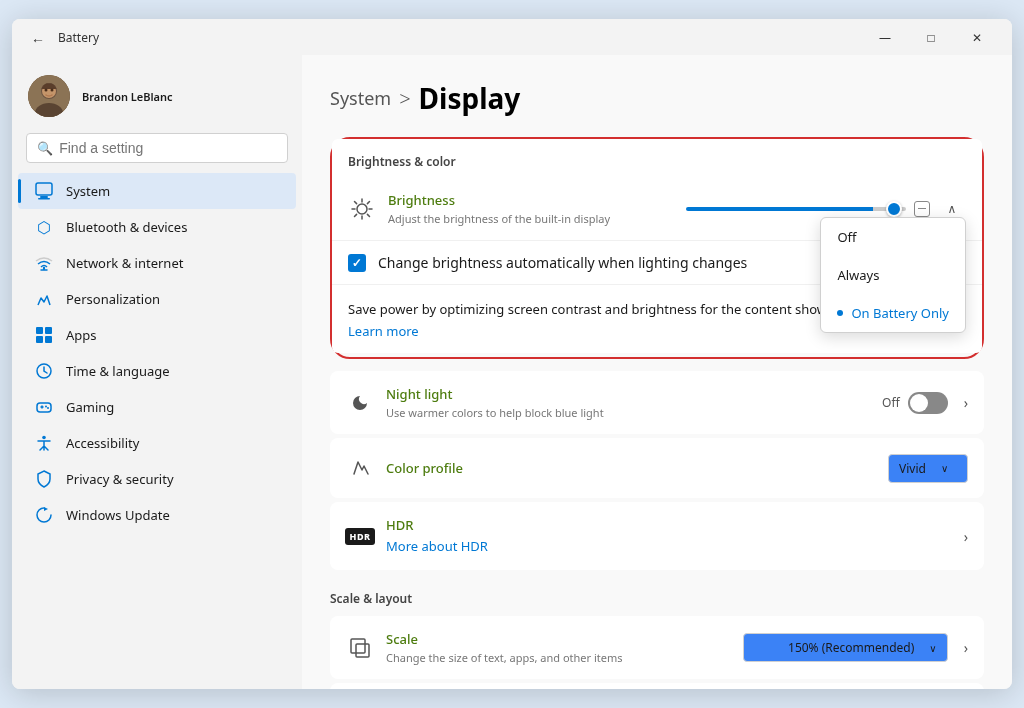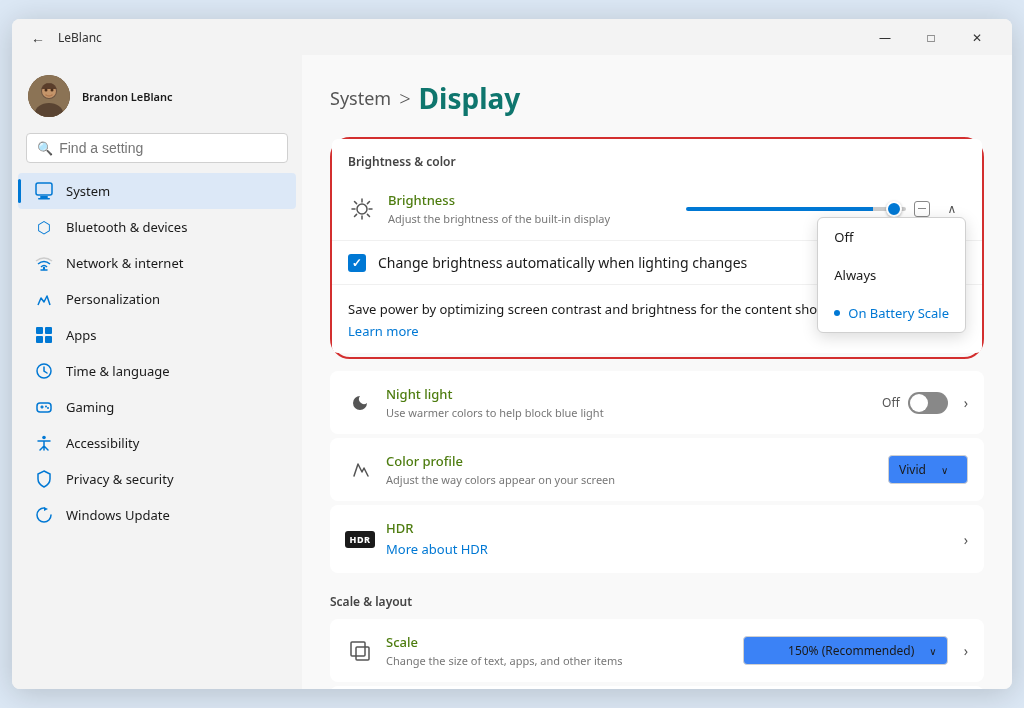--- a/index.html
+++ b/index.html
@@ -158,21 +158,21 @@
       font-size: 18px;
       color: #555;
       margin-bottom: 20px;
       display: flex;
       align-items: center;
       gap: 8px;
     }
     .breadcrumb-current {
       font-size: 28px;
       font-weight: 700;
-      color: #0f766e;
+      color: #000000;
     }
     .breadcrumb-sep {
       font-size: 20px;
       color: #555;
       font-weight: 300;
     }
 
     
     .section-label {
       font-size: 12px;
@@ -370,21 +370,21 @@
   </style>
 </head>
 <body>
 
 <div class="window">
 
   <div class="titlebar">
     <div class="titlebar-back">
       <span>←</span>
     </div>
-    <span class="titlebar-title">LeBlanc</span>
+    <span class="titlebar-title">Battery</span>
     <div class="titlebar-controls">
       <div class="titlebar-btn">
         <span>—</span>
       </div>
       <div class="titlebar-btn">
         <span>□</span>
       </div>
       <div class="titlebar-btn close">
         <span>✕</span>
       </div>
@@ -556,21 +556,21 @@
 
             <div class="dropdown-popup">
               <div class="dropdown-option">
                 <span>Off</span>
               </div>
               <div class="dropdown-option">
                 <span>Always</span>
               </div>
               <div class="dropdown-option selected">
                 <div class="dropdown-selected-dot"></div>
-                <span>On Battery Scale</span>
+                <span>On Battery Only</span>
               </div>
             </div>
           </div>
 
           <div class="checkbox-row">
             <div class="checkbox">
               <span class="checkbox-check">✓</span>
             </div>
             <span class="checkbox-label">Change brightness automatically when lighting changes</span>
           </div>
@@ -606,21 +606,20 @@
 
       <div class="card" style="margin-bottom:4px;">
         <div class="setting-row">
           <div class="setting-icon">
             <svg width="20" height="20" viewBox="0 0 20 20">
                 <path d="M4 16 L8 4 L12 12 L14 8 L18 16" stroke="#555" stroke-width="1.5" fill="none" stroke-linecap="round" stroke-linejoin="round"></path>
               </svg>
           </div>
           <div class="setting-text">
             <div class="setting-title">Color profile</div>
-            <div class="setting-desc">Adjust the way colors appear on your screen</div>
           </div>
           <div class="setting-control">
             <div class="select-btn">
               <span>Vivid</span>
               <span style="font-size:10px;">∨</span>
             </div>
           </div>
         </div>
       </div>
 

